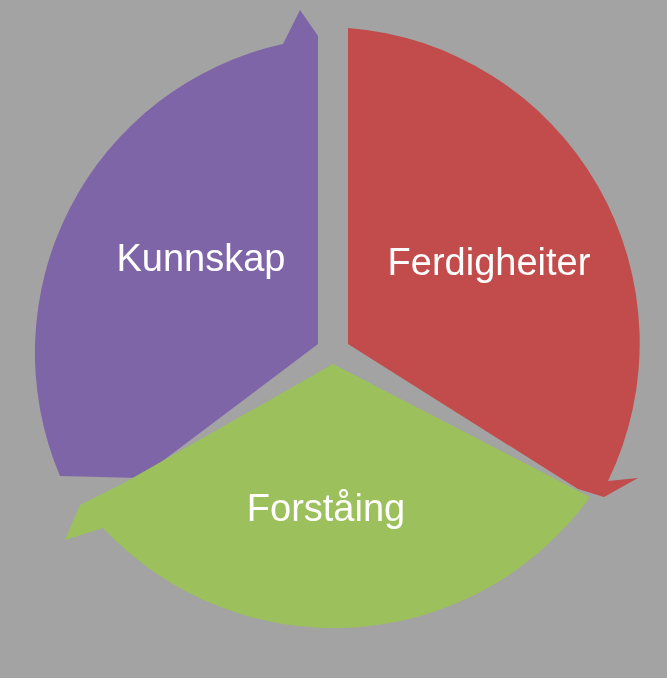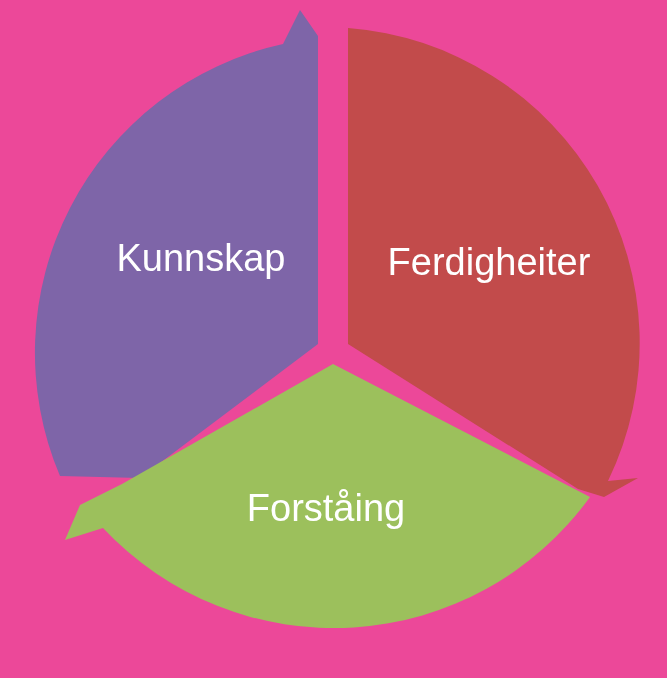--- a/index.html
+++ b/index.html
@@ -33,21 +33,21 @@
     font-weight: 400;
     fill: #ffffff;
     text-anchor: middle;
     dominant-baseline: middle;
     letter-spacing: 0px;
   }
 </style>
 </head>
 <body>
 
-<div id="diagram-root" style="background: #ec4899;">
+<div id="diagram-root" style="background: #a3a3a3;">
   <svg id="cycle-svg" viewBox="0 0 667 678">
 
     <g>
       <path fill="#7e65a8" d="M 318 57
                L 318 36
                L 300 10
                L 283 44
                A 316 316 0 0 0 60 476
                L 140 478
                L 318 344

